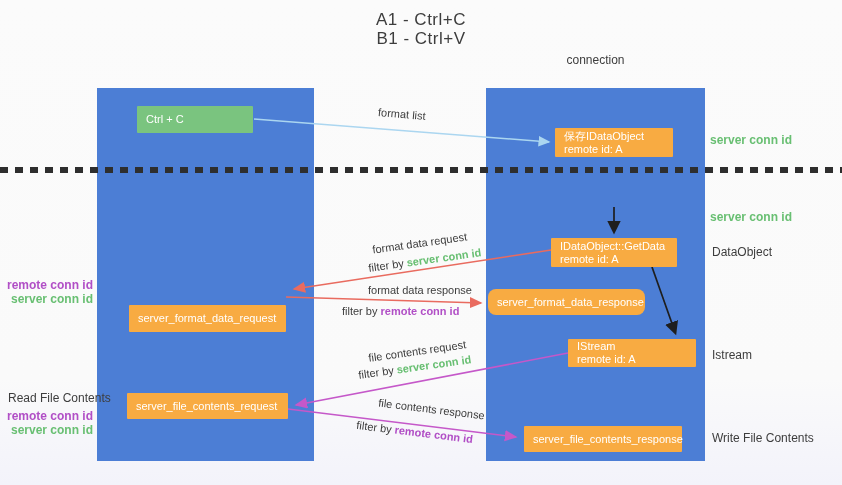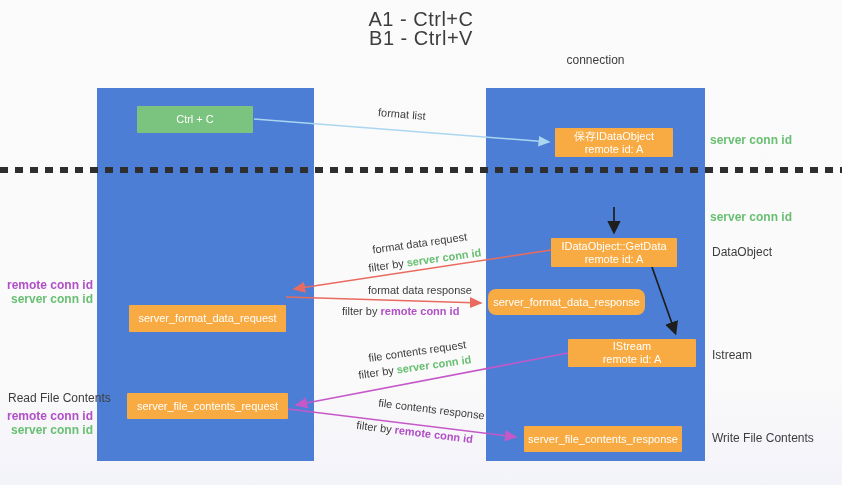--- a/index.html
+++ b/index.html
@@ -6,36 +6,37 @@
   html,body { font-family:"Liberation Sans", sans-serif; }
   .stage {
     position:relative; width:842px; height:485px; overflow:hidden;
     background:linear-gradient(180deg,#fbfbfb 0%, #fafafa 78%, #f3f3fa 100%);
     color:var(--dark-text);
   }
   .abs { position:absolute; }
 
   .title {
     left:0; right:0; top:10px; text-align:center;
-    font-size:20px; line-height:19px; color:var(--dark-text); letter-spacing:0.5px;
+    font-size:17px; line-height:19px; color:var(--dark-text); letter-spacing:0.5px;
   }
   .col-header { top:53px; text-align:center; font-size:12px; line-height:14px; color:var(--dark-text); }
   .lane { top:88px; height:373px; background:var(--column-blue); }
   .lane-a { left:97px;  width:217px; }
   .lane-b { left:486px; width:219px; }
 
   .dash-line {
     left:0; top:167px; width:842px; height:6px;
     background:repeating-linear-gradient(90deg, var(--dash) 0 8px, transparent 8px 15px);
   }
 
   .node {
-    display:flex; flex-direction:column; align-items:center; justify-content:center;
+    display:flex; flex-direction:column; align-items:flex-start; justify-content:center;
     color:#ffffff; font-size:11px; line-height:13px; text-align:center;
     border-radius:1px;
+    padding-left:9px;
   }
   .green-node  { background:var(--green-box); }
   .orange-node { background:var(--orange-box); }
 
   .side-label { font-size:12px; line-height:14px; white-space:nowrap; }
   .green-text  { color:var(--green-text);  font-weight:bold; }
   .purple-text { color:var(--purple-text); font-weight:bold; }
   .dark  { color:var(--dark-text); }
   .right-align { text-align:right; }
 

